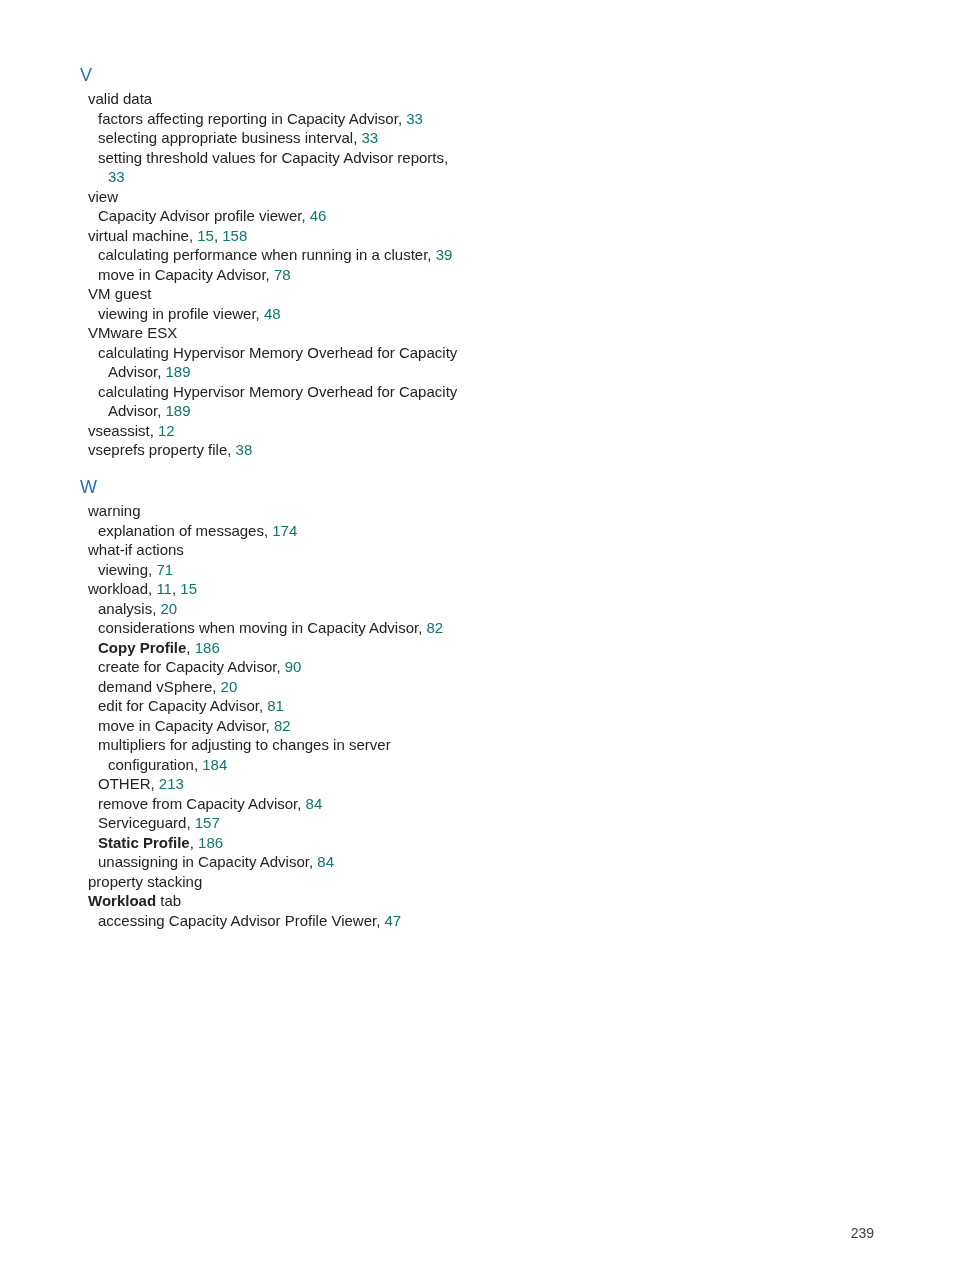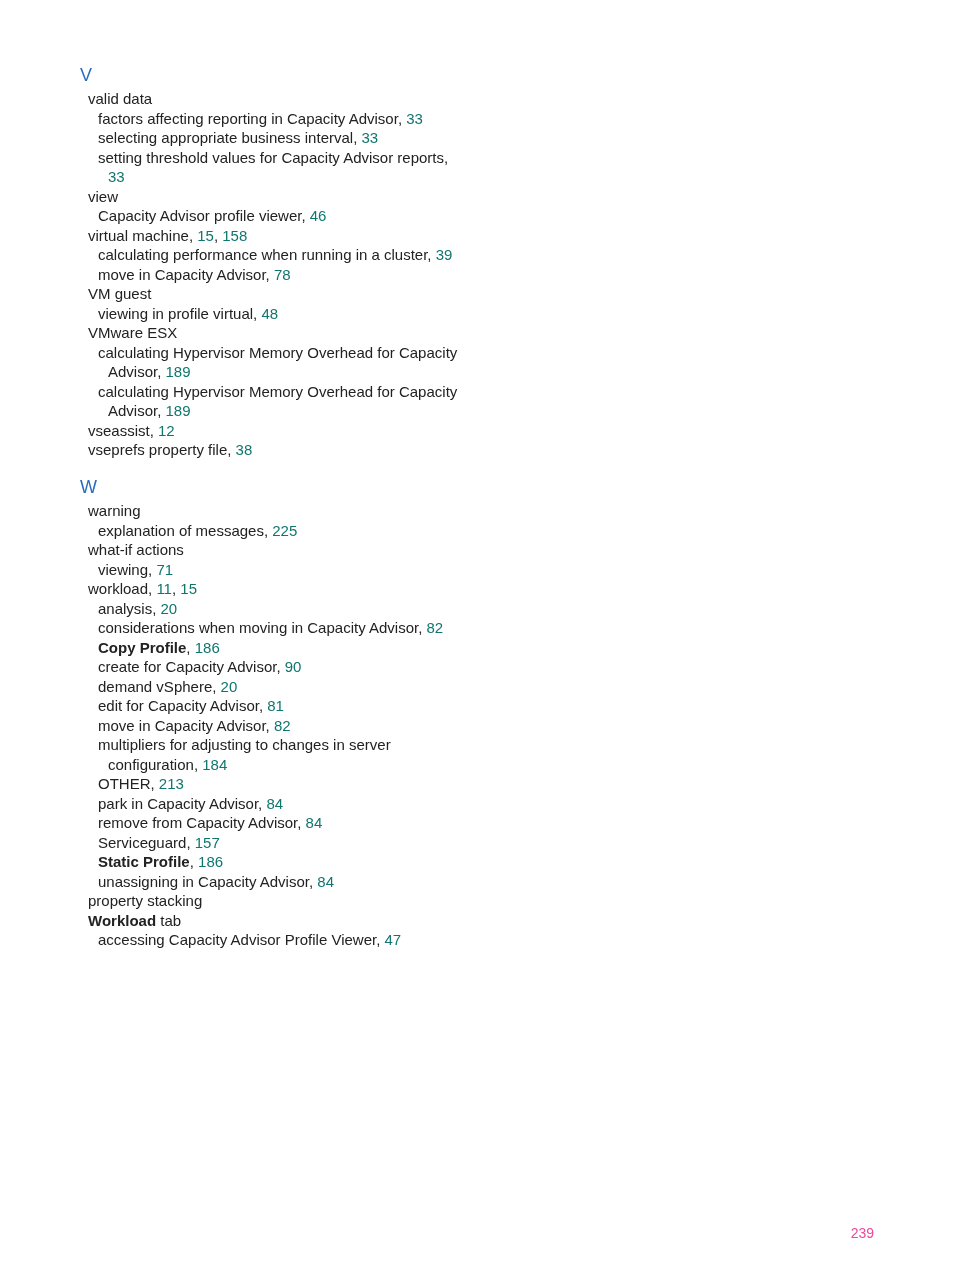--- a/index.html
+++ b/index.html
@@ -41,65 +41,64 @@
   }
   .pg {
     color: #0f766e;
     cursor: pointer;
   }
   .page-number {
     position: absolute;
     bottom: 30px;
     right: 80px;
     font-size: 14px;
-    color: #ec4899;
+    color: #404040;
   }
 </style>
 </head>
 <body>
 
 <div class="page">
   <div class="content" id="content">
       <div class="section-letter">V</div>
       <div class="entry-l1"><span>valid data</span></div>
       <div class="entry-l2"><span>factors affecting reporting in Capacity Advisor,</span> <span class="pg">33</span></div>
       <div class="entry-l2"><span>selecting appropriate business interval,</span> <span class="pg">33</span></div>
       <div class="entry-l2"><span>setting threshold values for Capacity Advisor reports,</span></div>
       <div class="entry-l3"> <span class="pg">33</span></div>
       <div class="entry-l1"><span>view</span></div>
       <div class="entry-l2"><span>Capacity Advisor profile viewer,</span> <span class="pg">46</span></div>
       <div class="entry-l1"><span>virtual machine,</span> <span class="pg">15</span><span>, </span><span class="pg">158</span></div>
       <div class="entry-l2"><span>calculating performance when running in a cluster,</span> <span class="pg">39</span></div>
       <div class="entry-l2"><span>move in Capacity Advisor,</span> <span class="pg">78</span></div>
       <div class="entry-l1"><span>VM guest</span></div>
-      <div class="entry-l2"><span>viewing in profile virtual,</span> <span class="pg">48</span></div>
+      <div class="entry-l2"><span>viewing in profile viewer,</span> <span class="pg">48</span></div>
       <div class="entry-l1"><span>VMware ESX</span></div>
       <div class="entry-l2"><span>calculating Hypervisor Memory Overhead for Capacity</span></div>
       <div class="entry-l3"><span>Advisor,</span> <span class="pg">189</span></div>
       <div class="entry-l2"><span>calculating Hypervisor Memory Overhead for Capacity</span></div>
       <div class="entry-l3"><span>Advisor,</span> <span class="pg">189</span></div>
       <div class="entry-l1"><span>vseassist,</span> <span class="pg">12</span></div>
       <div class="entry-l1"><span>vseprefs property file,</span> <span class="pg">38</span></div>
       <div class="section-letter" style="margin-top: 16px;">W</div>
       <div class="entry-l1"><span>warning</span></div>
-      <div class="entry-l2"><span>explanation of messages,</span> <span class="pg">225</span></div>
+      <div class="entry-l2"><span>explanation of messages,</span> <span class="pg">174</span></div>
       <div class="entry-l1"><span>what-if actions</span></div>
       <div class="entry-l2"><span>viewing,</span> <span class="pg">71</span></div>
       <div class="entry-l1"><span>workload,</span> <span class="pg">11</span><span>, </span><span class="pg">15</span></div>
       <div class="entry-l2"><span>analysis,</span> <span class="pg">20</span></div>
       <div class="entry-l2"><span>considerations when moving in Capacity Advisor,</span> <span class="pg">82</span></div>
       <div class="entry-l2"><span class="bold">Copy Profile</span><span>,</span> <span class="pg">186</span></div>
       <div class="entry-l2"><span>create for Capacity Advisor,</span> <span class="pg">90</span></div>
       <div class="entry-l2"><span>demand vSphere,</span> <span class="pg">20</span></div>
       <div class="entry-l2"><span>edit for Capacity Advisor,</span> <span class="pg">81</span></div>
       <div class="entry-l2"><span>move in Capacity Advisor,</span> <span class="pg">82</span></div>
       <div class="entry-l2"><span>multipliers for adjusting to changes in server</span></div>
       <div class="entry-l3"><span>configuration,</span> <span class="pg">184</span></div>
       <div class="entry-l2"><span>OTHER,</span> <span class="pg">213</span></div>
-      <div class="entry-l2"><span>park in Capacity Advisor,</span> <span class="pg">84</span></div>
       <div class="entry-l2"><span>remove from Capacity Advisor,</span> <span class="pg">84</span></div>
       <div class="entry-l2"><span>Serviceguard,</span> <span class="pg">157</span></div>
       <div class="entry-l2"><span class="bold">Static Profile</span><span>,</span> <span class="pg">186</span></div>
       <div class="entry-l2"><span>unassigning in Capacity Advisor,</span> <span class="pg">84</span></div>
       <div class="entry-l1"><span>property stacking</span></div>
       <div class="entry-l1"><span class="bold">Workload</span><span> tab</span></div>
       <div class="entry-l2"><span>accessing Capacity Advisor Profile Viewer,</span> <span class="pg">47</span></div>
     </div>
   <div class="page-number">239</div>
 </div>

